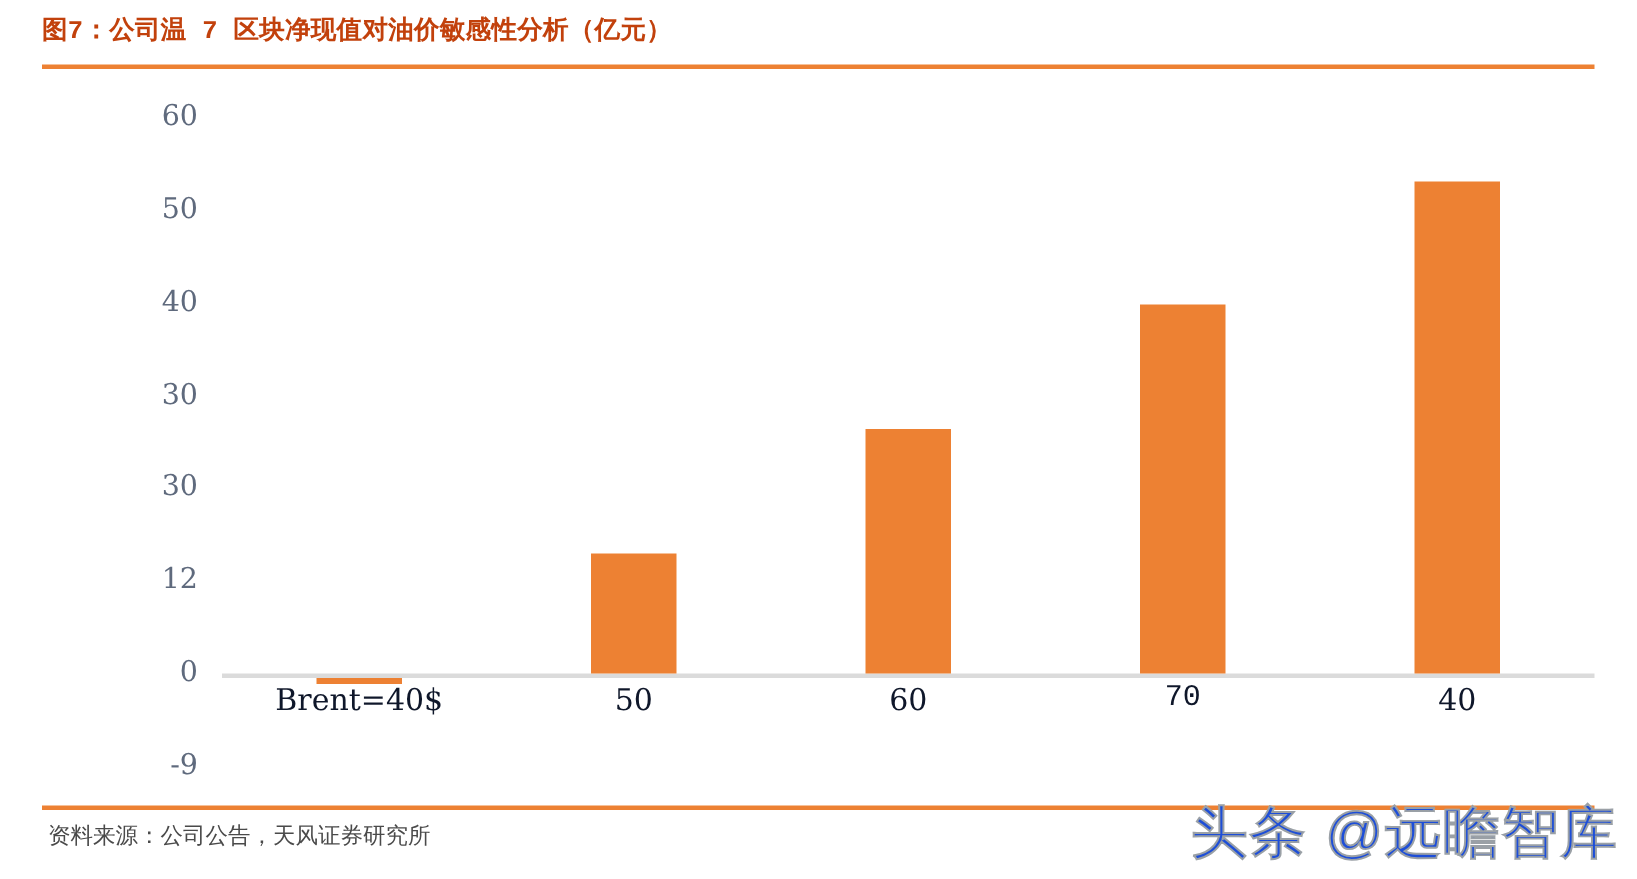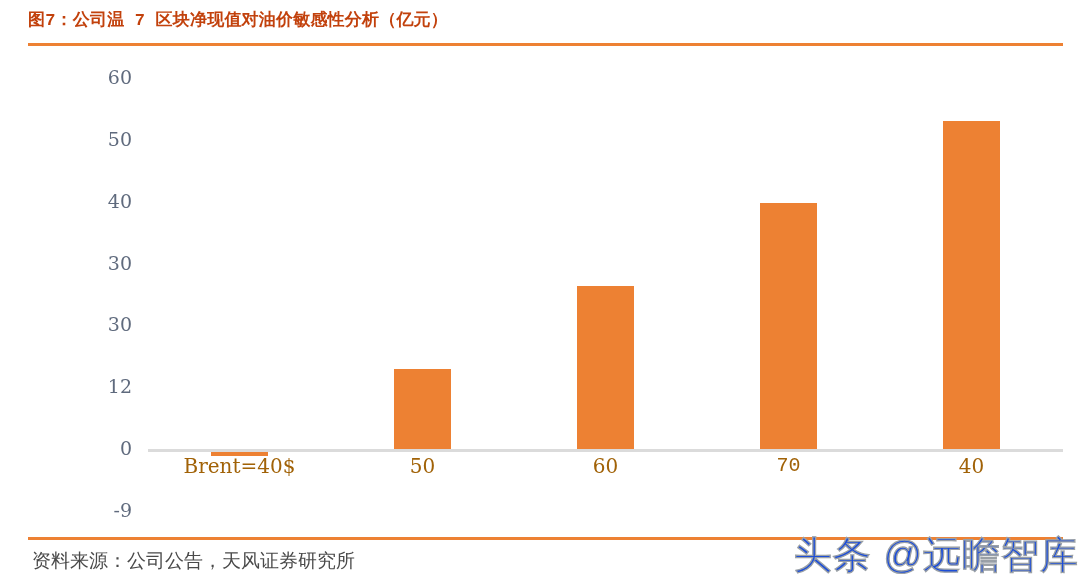--- a/index.html
+++ b/index.html
@@ -96,41 +96,41 @@
   .xlabels {
     position: absolute;
     left: 148px;
     top: 408px;
     width: 915px;
     height: 40px;
   }
   .xtick {
     position: absolute;
     font-size: 20px;
-    color: #a16207;
+    color: #0f172a;
     font-family: "DejaVu Serif", serif;
     text-align: center;
     white-space: nowrap;
     transform: translateX(-50%);
   }
 
   
   .rule-bottom {
     position: absolute;
     left: 28px;
     top: 537px;
     width: 1035px;
     height: 3px;
     background: #ED8133;
   }
   .source {
     position: absolute;
     left: 32px;
     top: 548px;
-    font-size: 19px;
+    font-size: 15px;
     color: #4a4a4a;
     white-space: nowrap;
   }
   .watermark {
     position: absolute;
     right: 12px;
     top: 530px;
     font-size: 38px;
     font-weight: normal;
     color: #1d4ed8;

